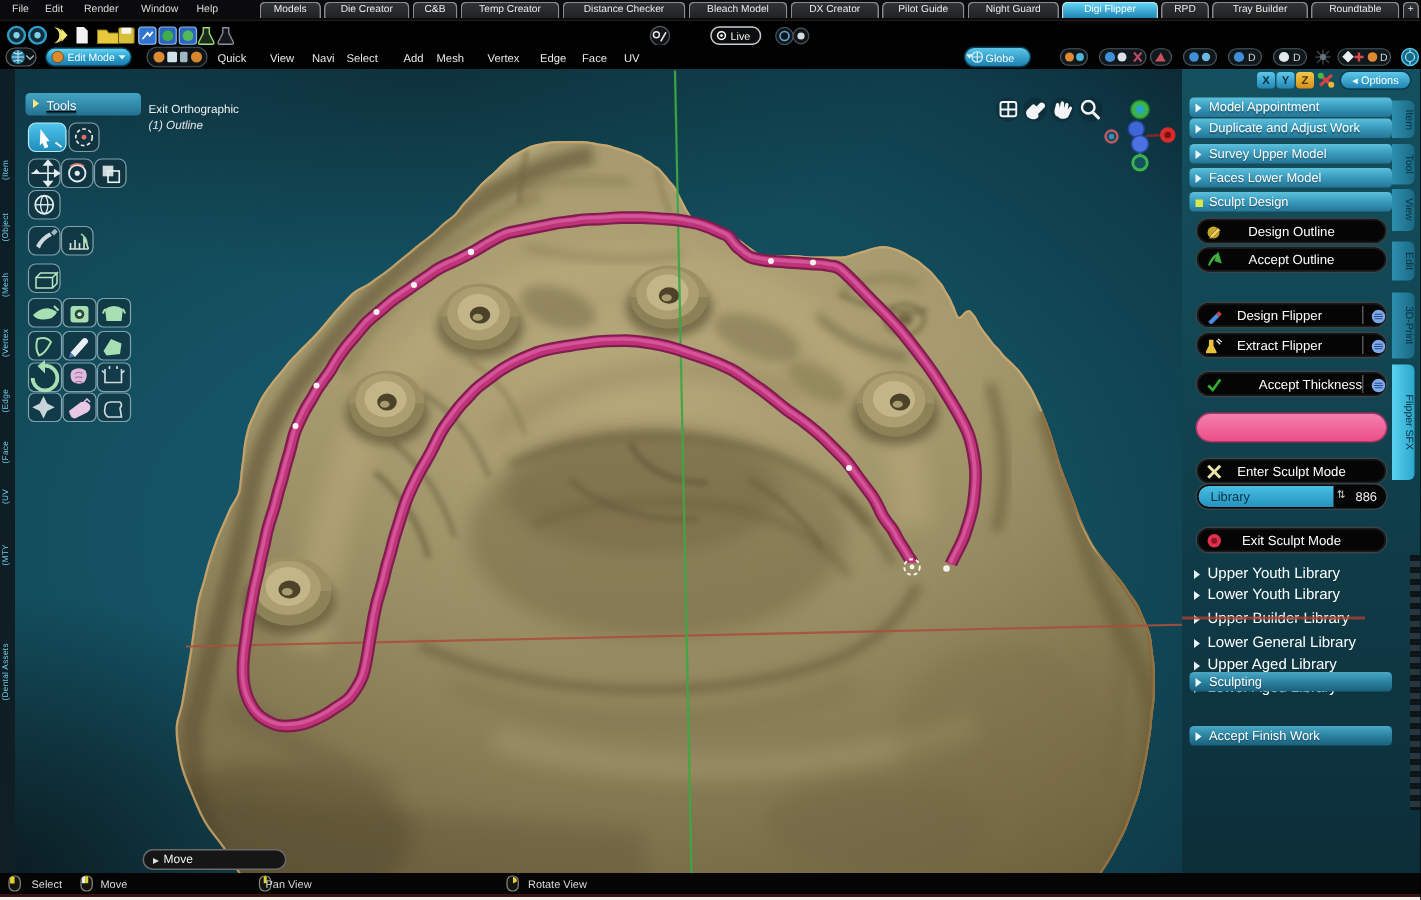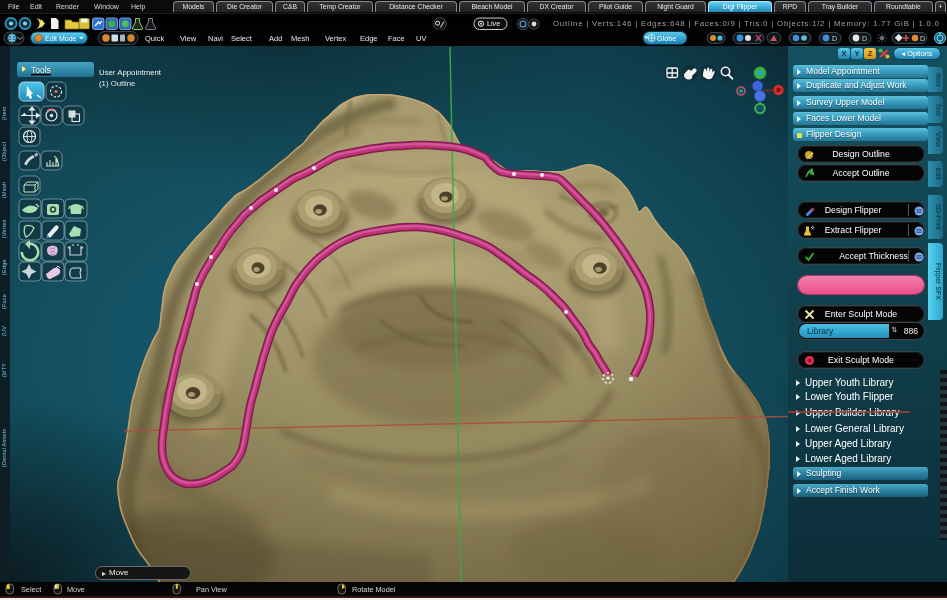--- a/index.html
+++ b/index.html
@@ -117,21 +117,20 @@
       <circle cx="481" cy="9.7" r="2.6" fill="none" stroke="#fff" stroke-width="1"></circle>
       <circle cx="481" cy="9.7" r="0.9" fill="#fff"></circle>
       <text x="487" y="12.4" font-size="7.2" fill="#f2f2f2" font-family="Liberation Sans">Live</text>
       <circle cx="523" cy="10" r="5.8" fill="#11161a" stroke="#4a5257" stroke-width="0.8"></circle>
       <path d="M520 10 a3 3 0 1 1 6 0 a3 3 0 1 1 -6 0" fill="none" stroke="#5aa7d8" stroke-width="1.1"></path>
       <circle cx="534" cy="10" r="5.2" fill="#11161a" stroke="#4a5257" stroke-width="0.8"></circle>
       <circle cx="534" cy="10" r="2.4" fill="#d8dde0"></circle>
     </g>
   </svg>
   </div>
-  <div id="info">Outline | Verts:146 | Edges:648 | Faces:0/9 | Tris:0 | Objects:1/2 | Memory: 1.77 GiB | 1.0.0</div>
   <div id="bar3">
   <svg width="947" height="16" viewBox="0 0 947 16">
     <rect x="4" y="2" width="20" height="12" rx="6" fill="#0d1214" stroke="#5c6468" stroke-width="0.8"></rect>
     <circle cx="12" cy="8" r="4.6" fill="#2a7da0"></circle>
     <path d="M8 8 h8 M12 3.6 v8.8 M9 5 q3 2 6 0 M9 11 q3 -2 6 0" stroke="#bfe8f2" stroke-width="0.7" fill="none"></path>
     <path d="M19.5 7 l2.5 2.5 l2.5 -2.5" stroke="#9fb4ba" stroke-width="1" fill="none" transform="translate(-2,0)"></path>
     <rect x="30" y="1.5" width="58" height="13" rx="6.5" fill="#0a3b50"></rect>
     <rect x="31" y="2.5" width="56" height="11" rx="5.5" fill="url(#emg)"></rect>
     <circle cx="38.5" cy="8" r="3.8" fill="#e08a2e" stroke="#7a4a10" stroke-width="0.6"></circle>
     <text x="45" y="10.8" font-size="7" fill="#fff" font-family="Liberation Sans">Edit Mode</text>
@@ -369,22 +368,22 @@
       <path d="M760 99 L760 103" stroke="#2f9e3e" stroke-width="1.6"></path>
       <circle cx="760" cy="73" r="6.2" fill="#3cb24d" stroke="#1d7a2c" stroke-width="1"></circle>
       <circle cx="760" cy="73" r="2.8" fill="#2aa3c9"></circle>
       <circle cx="757.5" cy="86" r="5.4" fill="#3f66d8" stroke="#24418f" stroke-width="1"></circle>
       <circle cx="760" cy="96" r="5.6" fill="#4a72e2" stroke="#2a4a9f" stroke-width="1"></circle>
       <circle cx="760" cy="108.5" r="4.8" fill="#15505f" stroke="#3cb24d" stroke-width="2"></circle>
       <circle cx="778.5" cy="90" r="5.2" fill="#d92b2b"></circle>
           <circle cx="778.5" cy="90" r="2.2" fill="#7e1212"></circle>
     </g>
   </svg>
-  <div style="position:absolute;left:99px;top:22px;font-size:7.8px;color:#eef1f2;">User Appointment</div>
-  <div style="position:absolute;left:99px;top:33px;font-size:7.8px;color:#e3e6e7;">(1) Outline</div>
+  <div style="position:absolute;left:99px;top:22px;font-size:7.8px;color:#eef1f2;">Exit Orthographic</div>
+  <div style="position:absolute;left:99px;top:33px;font-size:7.8px;color:#e3e6e7;font-style:italic;">(1) Outline</div>
   <div id="lstrip">
     <span class="vtab" style="top:52px;height:30px">(Item</span>
     <span class="vtab" style="top:86px;height:38px">(Object</span>
     <span class="vtab" style="top:128px;height:32px">(Mesh</span>
     <span class="vtab" style="top:164px;height:38px">(Vertex</span>
     <span class="vtab" style="top:206px;height:30px">(Edge</span>
     <span class="vtab" style="top:240px;height:30px">(Face</span>
     <span class="vtab" style="top:274px;height:22px">(UV</span>
     <span class="vtab" style="top:310px;height:28px">(MTY</span>
     <span class="vtab" style="top:352px;height:100px">(Dental Assets</span>
@@ -474,21 +473,21 @@
       <circle cx="2.5" cy="2.5" r="2" fill="#4ab54a"></circle>
           <circle cx="9.5" cy="8.5" r="2" fill="#e8b83a"></circle>
     </svg>
     <div style="position:absolute;left:893px;top:1px;width:48px;height:13px;border-radius:7px;background:linear-gradient(#5ec8ea,#1e84b2);border:1px solid #0a3b50;color:#fff;font-size:7.3px;text-align:center;line-height:11px">◂ Options</div>
   </div>
   <div id="rpanel">
     <div class="rhead" style="top:19px">Model Appointment</div>
     <div class="rhead" style="top:33px">Duplicate and Adjust Work</div>
     <div class="rhead" style="top:50px">Survey Upper Model</div>
     <div class="rhead" style="top:66px">Faces Lower Model</div>
-    <div class="rhead fl" style="top:82px">Flipper Design</div>
+    <div class="rhead fl" style="top:82px">Sculpt Design</div>
     <div class="rbtn" style="top:100px">Design Outline
       <svg style="position:absolute;left:6px;top:3px" width="11" height="11" viewBox="0 0 11 11">
             <circle cx="5" cy="6" r="4" fill="#caa42a"></circle>
             <path d="M3 8 l5 -5 l1.5 1.5 l-5 5 l-2 0.5 Z" fill="#e8d06a" stroke="#8a6a10" stroke-width="0.5"></path>
           </svg>
     </div>
     <div class="rbtn" style="top:119px">Accept Outline
       <svg style="position:absolute;left:6px;top:3px" width="11" height="11" viewBox="0 0 11 11">
             <path d="M2 9 Q4 3 8 1.5 M8 1.5 l-1.5 4 l3 1 Z" stroke="#3fae3f" stroke-width="1.4" fill="#3fae3f"></path>
           </svg>
@@ -540,26 +539,26 @@
       <span style="position:absolute;right:6px;top:2.5px;font-size:8.6px;color:#f0f0f0">886</span>
           <span style="position:absolute;right:27px;top:2.5px;font-size:7px;color:#cfcfcf">⇅</span>
     </div>
     <div class="rbtn" style="top:306px">Exit Sculpt Mode
       <svg style="position:absolute;left:6px;top:3px" width="11" height="11" viewBox="0 0 11 11">
             <circle cx="5.5" cy="5.5" r="4.5" fill="#e0314e"></circle>
             <circle cx="5.5" cy="5.5" r="2" fill="#8f1428"></circle>
           </svg>
     </div>
     <div class="rlib" style="top:331px">Upper Youth Library</div>
-    <div class="rlib" style="top:345px">Lower Youth Flipper</div>
+    <div class="rlib" style="top:345px">Lower Youth Library</div>
     <div class="rlib" style="top:361px">Upper Builder Library</div>
     <div class="rlib" style="top:377px">Lower General Library</div>
     <div class="rlib" style="top:392px">Upper Aged Library</div>
     <div class="rlib" style="top:407px">Lower Aged Library</div>
-    <div class="rhead" style="top:421px;background:linear-gradient(#4aa8c6 0%,#2d86a4 45%,#1a607c 100%)">Sculpting</div>
+    <div class="rhead" style="top:402px;background:linear-gradient(#4aa8c6 0%,#2d86a4 45%,#1a607c 100%)">Sculpting</div>
     <div class="rhead" style="top:438px;background:linear-gradient(#4aa8c6 0%,#2d86a4 45%,#1a607c 100%)">Accept Finish Work</div>
     <div style="position:absolute;left:0;top:365px;width:122px;height:1.5px;background:rgba(172,62,46,0.8)"></div>
     <div style="position:absolute;left:152px;top:324px;width:7px;height:170px;background:repeating-linear-gradient(180deg,#0e1518 0 4px,#28363e 4px 8px)"></div>
     <div class="rtab" style="top:21px;height:25px">
           <span>Item</span>
         </div>
     <div class="rtab" style="top:50px;height:27px">
           <span>Tool</span>
         </div>
     <div class="rtab" style="top:80px;height:28px">
@@ -586,18 +585,18 @@
         <rect x="56.8" y="2.2" width="2" height="4.6" fill="#e8d229"></rect>
         <path d="M54.8 3 a3 3 0 0 1 2 -0.8 l0 4.6 l-2.2 0 Z" fill="#f0f0e8"></path>
         <rect x="173" y="2" width="7.5" height="10" rx="3.5" fill="#15150f" stroke="#8a8a80" stroke-width="0.8"></rect>
         <rect x="175.8" y="2.2" width="2" height="4.6" fill="#e8d229"></rect>
         <rect x="338" y="2" width="7.5" height="10" rx="3.5" fill="#15150f" stroke="#8a8a80" stroke-width="0.8"></rect>
         <path d="M342 2.6 a3 3 0 0 1 2.6 3 l-2.6 1.4 Z" fill="#e8d229"></path>
       </g>
     </svg>
     <span class="t" style="left:21px">Select</span>
     <span class="t" style="left:67px">Move</span>
-    <span class="t" style="left:196px">Pan View</span>
-    <span class="t" style="left:352px">Rotate Model</span>
+    <span class="t" style="left:177px">Pan View</span>
+    <span class="t" style="left:352px">Rotate View</span>
   </div>
   <div id="bline"></div>
   <div id="wline"></div>
 </div>
 
 </body></html>

